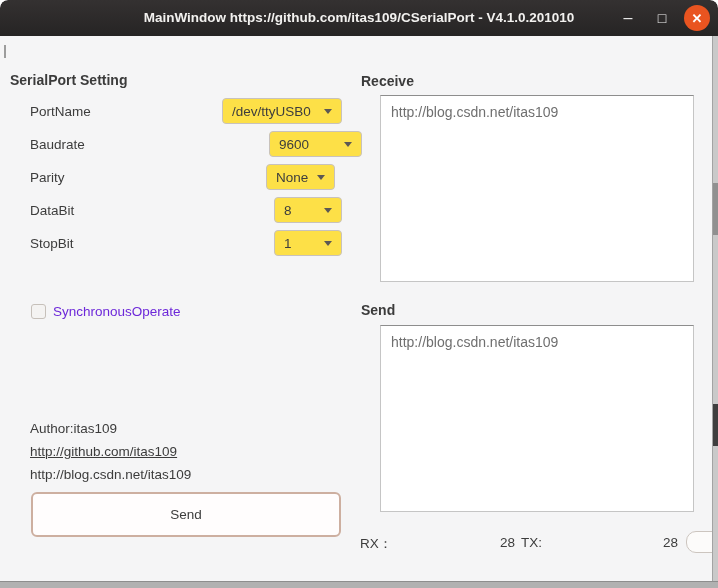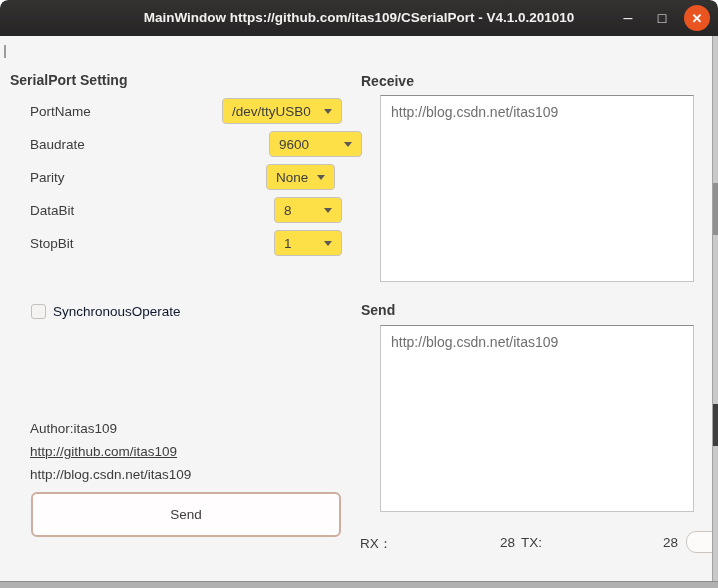--- a/index.html
+++ b/index.html
@@ -56,21 +56,21 @@
   .c-port{left:222px;top:98px;width:120px;}
   .c-baud{left:269px;top:131px;width:93px;}
   .c-parity{left:266px;top:164px;width:69px;text-align:right;}
   .c-databit{left:274px;top:197px;width:68px;}
   .c-stopbit{left:274px;top:230px;width:68px;}
   
   .checkbox{
     position:absolute;left:31px;top:304px;width:15px;height:15px;box-sizing:border-box;
     border:1px solid #c6c0ba;border-radius:3px;background:#f4f3f2;
   }
-  .checkbox-label{position:absolute;left:53px;top:304px;font-size:13.5px;color:#0f172a;}
+  .checkbox-label{position:absolute;left:53px;top:304px;font-size:13.5px;color:#6d28d9;}
   
   .btn{
     position:absolute;box-sizing:border-box;background:#ffffff;
     border:1px solid #ccc5bf;border-radius:6px;
     display:flex;align-items:center;justify-content:center;
     font-size:13.5px;color:#3d3d3d;cursor:default;
   }
   .btn-close-serial{left:31px;top:329px;width:310px;height:46px;}
   .btn-send{left:31px;top:492px;width:310px;height:45px;border:2px solid #cdafa0;background:#fffdfd;}
   .btn-clear{left:686px;top:531px;width:21px;height:22px;border-radius:10px;font-size:12px;background:#fcfbfa;padding-left:44px;}

